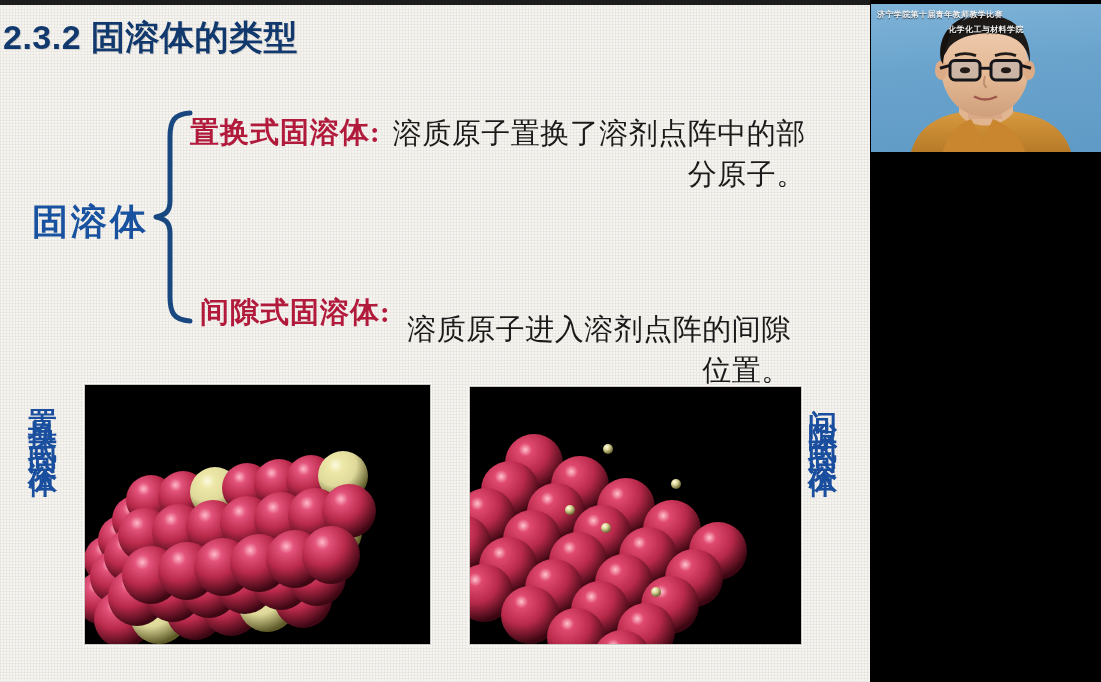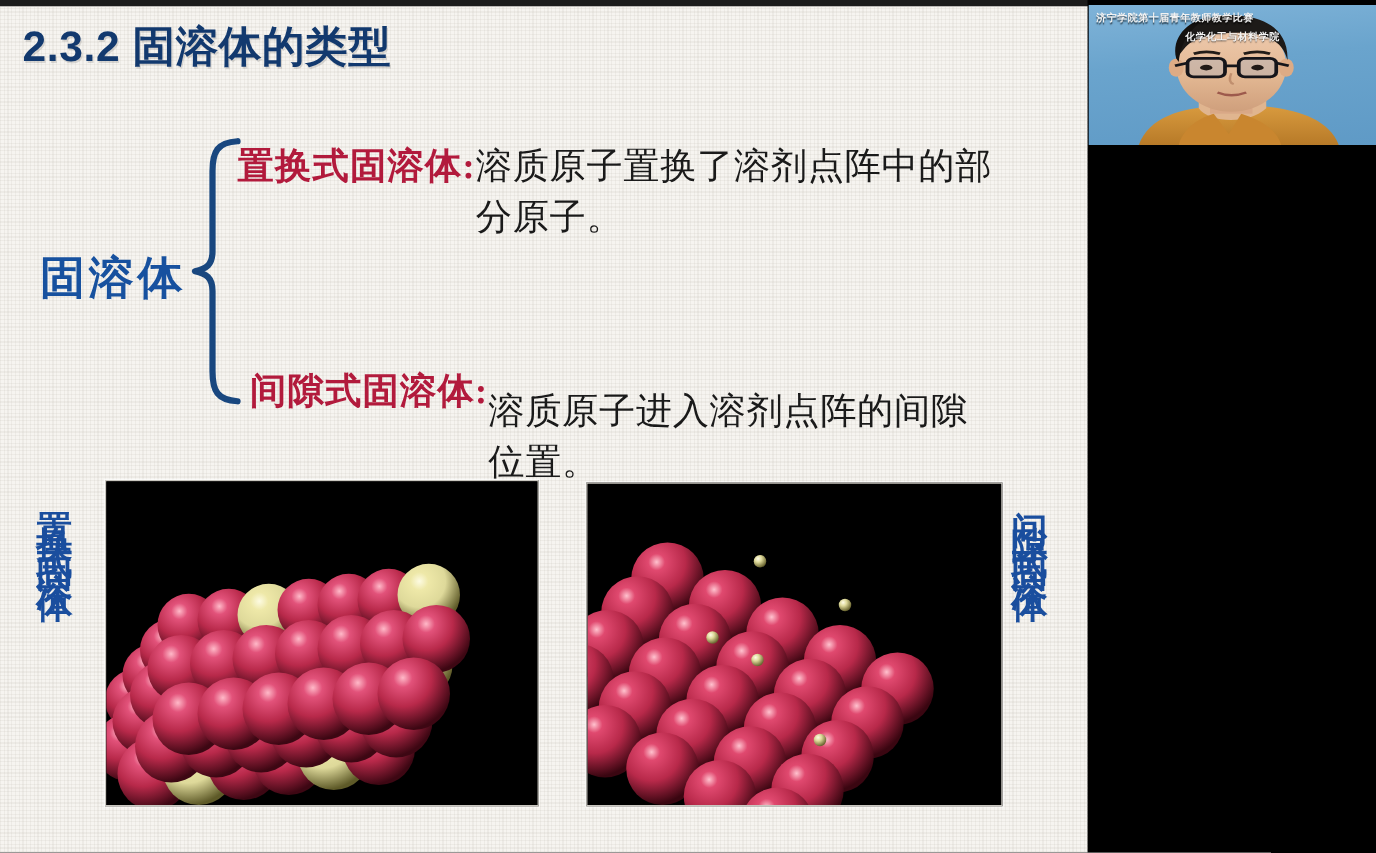--- a/index.html
+++ b/index.html
@@ -20,21 +20,21 @@
     position:absolute;left:0;top:5px;width:870px;height:677px;
     background-color:#f6f4f0;
     background-image:
       repeating-linear-gradient(0deg, rgba(190,185,175,.16) 0px, rgba(190,185,175,.16) 1px, transparent 1px, transparent 3px),
       repeating-linear-gradient(90deg, rgba(190,185,175,.16) 0px, rgba(190,185,175,.16) 1px, transparent 1px, transparent 3px);
     overflow:hidden;
   }
 
   
   .title{
-    position:absolute;left:18px;top:10px;
+    position:absolute;left:3px;top:10px;
     font-size:34px;font-weight:bold;color:#12396e;
     letter-spacing:.5px;
     text-shadow:1px 1px 0 rgba(0,0,0,.12);
     white-space:nowrap;
   }
 
   
   .root-label{
     position:absolute;left:32px;top:193px;
     font-family:"Liberation Serif","DejaVu Serif",serif;
@@ -58,20 +58,21 @@
     white-space:nowrap;
     text-align:right;
   }
   .defn .body{
     font-family:"Liberation Serif","DejaVu Serif",serif;
     font-size:29px;color:#1a1a1a;
     display:inline-block;vertical-align:top;
     width:425px;
     line-height:1.42;
     letter-spacing:.5px;
+    text-align:right;
   }
   #defn-sub{left:190px;top:108px;}
   #defn-int{left:200px;top:288px;}
   #defn-int .body{width:400px;margin-top:16px;}
 
   
   .vlabel{
     position:absolute;
     font-family:"Liberation Serif","DejaVu Serif",serif;
     font-size:29px;font-weight:bold;color:#1a4e9e;
@@ -90,21 +91,21 @@
     border:1px solid #c9c6bf;
     box-shadow:0 0 0 1px rgba(255,255,255,.6);
     overflow:hidden;
   }
   #fig-sub{left:84px;top:379px;width:345px;height:259px;}
   #fig-int{left:469px;top:381px;width:331px;height:257px;}
   .figure svg{display:block;width:100%;height:100%;}
 
   
   .webcam{
-    position:absolute;left:871px;top:4px;width:230px;height:112px;
+    position:absolute;left:871px;top:4px;width:230px;height:148px;
     overflow:hidden;background:#5b95c4;
   }
   .webcam .sky{
     position:absolute;inset:0;
     background:linear-gradient(175deg,#7fb3d8 0%,#6aa4cd 40%,#5f9ac6 100%);
   }
   .webcam .ovl{
     position:absolute;left:0;width:100%;text-align:center;
     font-family:"Liberation Sans","DejaVu Sans",sans-serif;
     font-size:8px;font-weight:bold;color:#f2f2f2;

